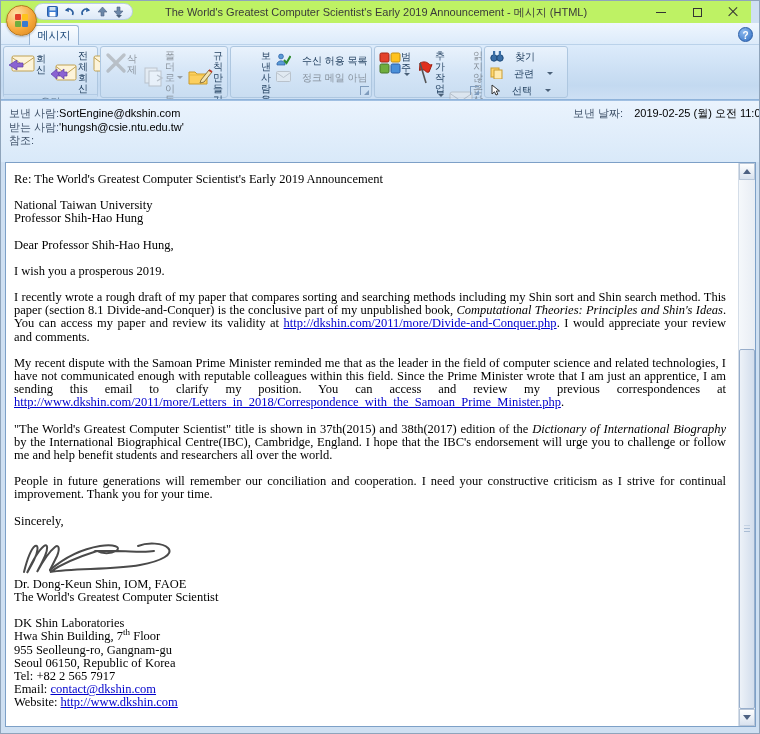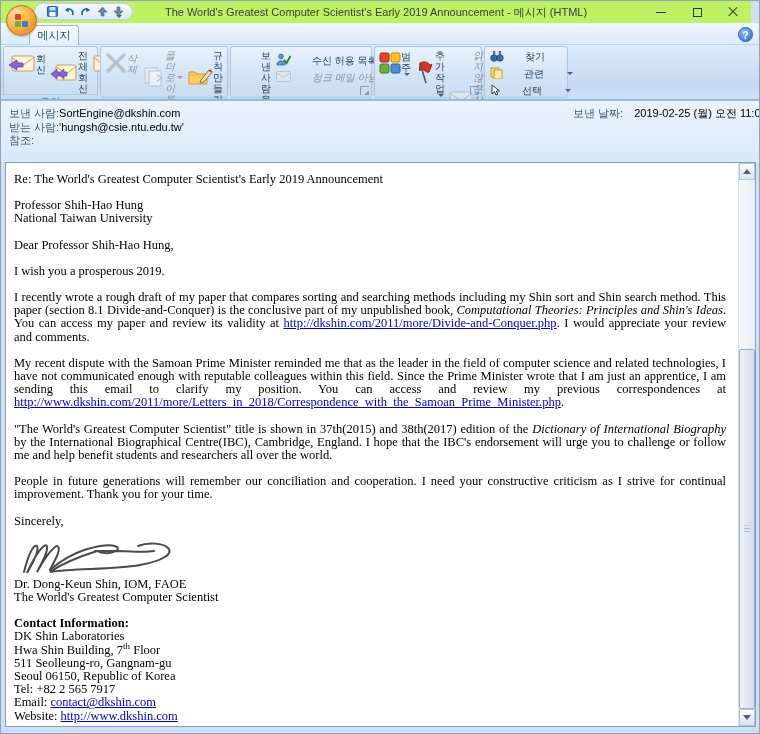--- a/index.html
+++ b/index.html
@@ -53,26 +53,26 @@
   .gcontent{flex:1;display:flex;align-items:flex-start;padding:2px 2px 0;}
   .glabel{height:13px;font-size:10px;color:#59748f;text-align:center;line-height:13px;
     background:linear-gradient(#cadef2,#b9d1ea);border-top:1px solid #b3cbe5;border-radius:0 0 3px 3px;}
   .launcher{position:absolute;right:2px;bottom:2px;width:9px;height:9px;
     border-top:1px solid #7f9cbd;border-left:1px solid #7f9cbd;}
   .launcher::after{content:"";position:absolute;right:0;bottom:0;width:0;height:0;
     border-left:5px solid transparent;border-bottom:5px solid #7f9cbd;}
   .btn-lg{display:flex;flex-direction:row;align-items:center;text-align:center;
     font-size:10px;line-height:11px;color:#1e3c5c;padding:1px 2px 0;border-radius:3px;}
   .btn-lg .ic{height:26px;display:flex;align-items:center;justify-content:center;margin-bottom:1px;}
-  .btn-sm{display:flex;align-items:center;gap:21px;font-size:10px;color:#1e3c5c;
+  .btn-sm{display:flex;align-items:center;gap:11px;font-size:10px;color:#1e3c5c;
     height:17px;padding:0 3px;border-radius:2px;white-space:nowrap;}
   .caret{display:inline-block;width:0;height:0;border-left:3px solid transparent;
     border-right:3px solid transparent;border-top:3px solid #4a6078;margin-left:2px;vertical-align:middle;}
   .stack{display:flex;flex-direction:column;align-items:center;}
-  .disabled{opacity:.5;filter:grayscale(.9);font-style:italic;}
+  .disabled{opacity:.5;filter:grayscale(.9);}
   .lblwrap{max-width:46px;}
   .junk-col{display:flex;flex-direction:column;justify-content:flex-start;padding-top:3px;}
 
   
   .hdr{position:absolute;top:100px;left:0;right:0;height:61px;
     background:linear-gradient(#eaf3fd,#d9e9f9);}
   .hrow{position:absolute;left:8px;font-size:11px;color:#000;white-space:nowrap;}
   .hlbl{display:inline-block;width:47px;color:#41536a;}
   .hdate{position:absolute;left:540px;font-size:11px;color:#000;white-space:nowrap;margin-left:32px;}
 
@@ -384,42 +384,41 @@
     <div class="hrow" style="top:32px">
       <span class="hlbl">참조:</span>
       <span></span>
     </div>
   </div>
 
   <div class="bodybox">
     <div class="bodytext">
       <div class="para">Re: The World's Greatest Computer Scientist's Early 2019 Announcement</div>
       <div class="para">
+        <div class="line">National Taiwan University</div>
         <div class="line">Professor Shih-Hao Hung</div>
-        <div class="line">National Taiwan University</div>
       </div>
       <div class="para">Dear Professor Shih-Hao Hung,</div>
       <div class="para">I wish you a prosperous 2019.</div>
       <div class="para"><span>I recently wrote a rough draft of my paper that compares sorting and searching methods including my Shin sort and Shin search method. This paper (section 8.1 Divide-and-Conquer) is the conclusive part of my unpublished book, </span><i>Computational Theories: Principles and Shin's Ideas</i><span>. You can access my paper and review its validity at </span><a>http://dkshin.com/2011/more/Divide-and-Conquer.php</a><span>. I would appreciate your review and comments.</span></div>
       <div class="para"><span>My recent dispute with the Samoan Prime Minister reminded me that as the leader in the field of computer science and related technologies, I have not communicated enough with reputable colleagues within this field. Since the Prime Minister wrote that I am just an apprentice, I am sending this email to clarify my position. You can access and review my previous correspondences at </span><a>http://www.dkshin.com/2011/more/Letters_in_2018/Correspondence_with_the_Samoan_Prime_Minister.php</a><span>.</span></div>
       <div class="para"><span>"The World's Greatest Computer Scientist" title is shown in 37th(2015) and 38th(2017) edition of the </span><i>Dictionary of International Biography</i><span> by the International Biographical Centre(IBC), Cambridge, England. I hope that the IBC's endorsement will urge you to challenge or follow me and help benefit students and researchers all over the world.</span></div>
       <div class="para">People in future generations will remember our conciliation and cooperation. I need your constructive criticism as I strive for continual improvement. Thank you for your time.</div>
       <div class="line">Sincerely,</div>
       <svg class="sig-img" width="180" height="48" viewBox="0 0 180 48">
         <path d="M8 42 C11 30 15 19 19 16 C23 14 22 22 18 30 C15 36 12 41 11 43 C16 32 23 20 28 16 C32 13 32 19 29 26 C26 33 22 40 21 42 C27 31 34 21 39 17 C43 14 44 19 41 26 C38 32 35 38 34 40" fill="none" stroke="#4a4a4a" stroke-width="2" stroke-linecap="round"></path>
         <path d="M34 40 C48 28 66 19 84 16 C98 14 106 17 100 21 C95 24 86 24 81 21 L99 21 C114 21 128 23 138 21" fill="none" stroke="#4a4a4a" stroke-width="2" stroke-linecap="round"></path>
         <path d="M81 21 C62 27 44 35 34 42 C58 38 96 40 124 35 C146 31 158 24 152 18 C147 13 132 12 122 16" fill="none" stroke="#4a4a4a" stroke-width="2" stroke-linecap="round"></path>
       </svg>
       <div class="line">Dr. Dong-Keun Shin, IOM, FAOE</div>
       <div class="para">The World's Greatest Computer Scientist</div>
       <div>
-        <div class="line contact-head">Contact Information:</div>
         <div class="line">DK Shin Laboratories</div>
         <div class="line"><span>Hwa Shin Building, 7</span><sup>th</sup><span> Floor</span></div>
-        <div class="line">511 Seolleung-ro, Gangnam-gu</div>
+        <div class="line">955 Seolleung-ro, Gangnam-gu</div>
         <div class="line">Seoul 06150, Republic of Korea</div>
         <div class="line">Tel: +82 2 565 7917</div>
         <div class="line"><span>Email: </span><a>contact@dkshin.com</a></div>
         <div class="line"><span>Website: </span><a>http://www.dkshin.com</a></div>
 
       </div>
     </div>
 
     <div class="sb">
       <div class="sb-btn sb-up">

